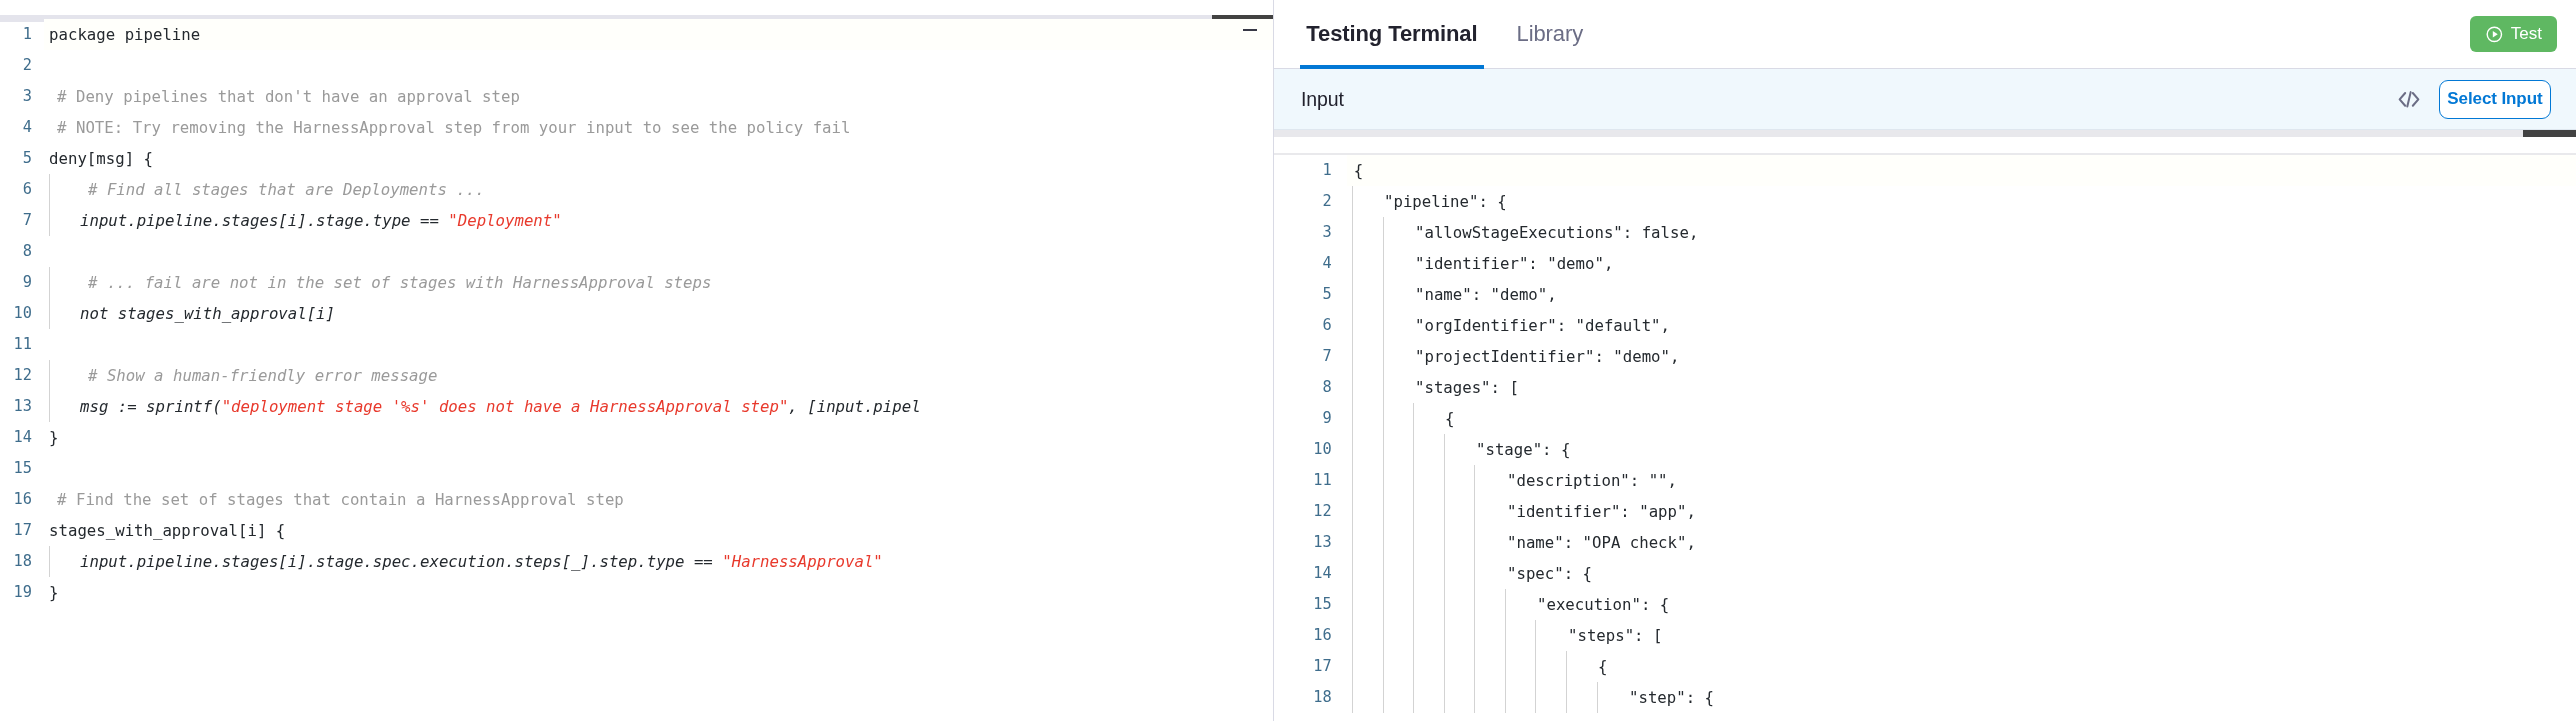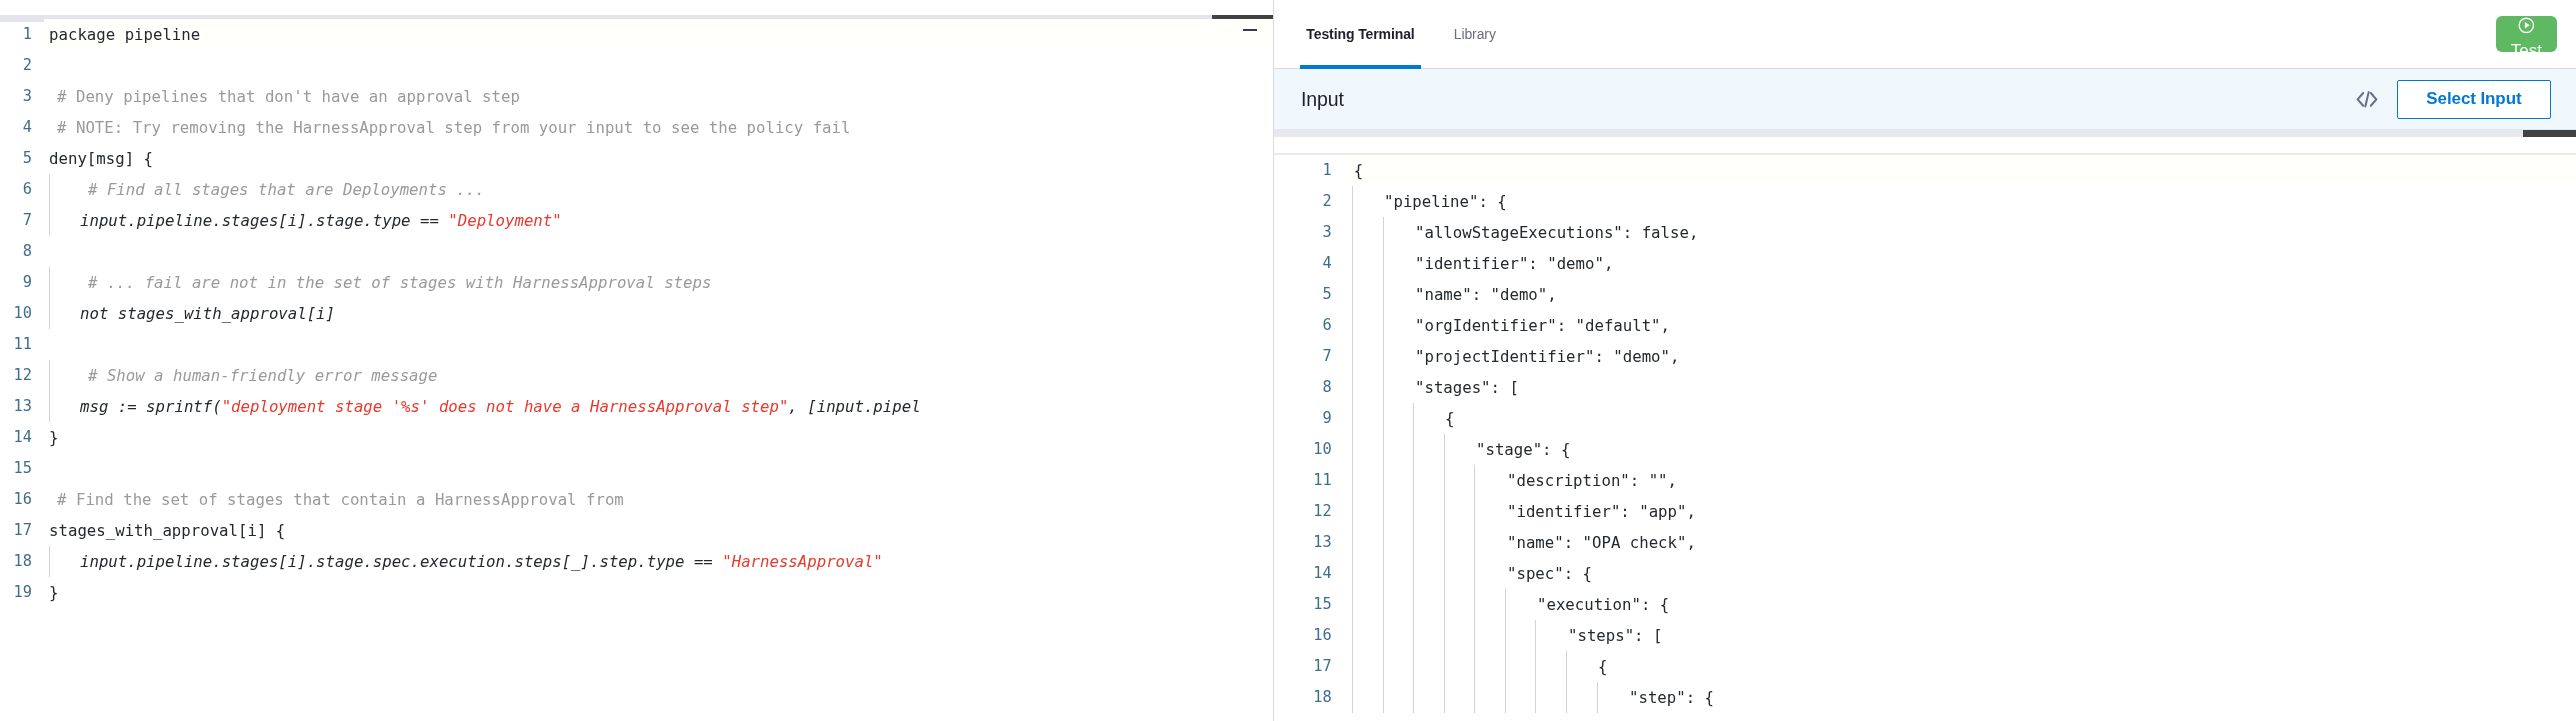--- a/index.html
+++ b/index.html
@@ -150,21 +150,21 @@
     position: relative;
     background: #ffffff;
   }
 
   .tab {
     height: 69px;
     display: flex;
     align-items: center;
     padding: 0 6.8px;
     margin-right: 25.5px;
-    font-size: 14px;
+    font-size: 22px;
     color: #6b6d85;
     position: relative;
     cursor: pointer;
     letter-spacing: -0.1px;
   }
   .tab.active {
     color: #22222e;
     font-weight: bold;
   }
   .tab.active::after {
@@ -184,21 +184,20 @@
     gap: 6.8px;
     background: #5fb862;
     color: #ffffff;
     border: none;
     border-radius: 6px;
     height: 36px;
     padding: 0 15.3px;
     font-size: 17px;
     font-family: "Liberation Sans", sans-serif;
     cursor: pointer;
-    flex-direction: column;
   }
   .play-icon {
     width: 18.7px;
     height: 18.7px;
     flex: none;
   }
 
   .input-bar {
     height: 61px;
     min-height: 61px;
@@ -225,23 +224,23 @@
     justify-content: center;
     color: #6b6d85;
     margin-right: 13.6px;
     cursor: pointer;
   }
 
   .select-input-btn {
     background: #ffffff;
     color: #0278d5;
     border: 1.7px solid #0278d5;
-    border-radius: 2px;
+    border-radius: 9px;
     height: 39px;
-    padding: 0 28px;
+    padding: 0 7px;
     font-size: 17px;
     font-weight: bold;
     font-family: "Liberation Sans", sans-serif;
     cursor: pointer;
     letter-spacing: -0.1px;
   }
 
   .json-wrap {
     flex: 1;
     position: relative;
@@ -353,21 +352,21 @@
         <div class="code-row"><div class="gutter">6</div><div class="code-text indent1"><span class="guide"></span><span class="tok-comment"># Find all stages that are Deployments ...</span></div></div>
         <div class="code-row"><div class="gutter">7</div><div class="code-text indent1"><span class="guide"></span><span class="tok-plain">input.pipeline.stages[i].stage.type == </span><span class="tok-string">"Deployment"</span></div></div>
         <div class="code-row"><div class="gutter">8</div><div class="code-text indent1"><span class="guide"></span></div></div>
         <div class="code-row"><div class="gutter">9</div><div class="code-text indent1"><span class="guide"></span><span class="tok-comment"># ... fail are not in the set of stages with HarnessApproval steps</span></div></div>
         <div class="code-row"><div class="gutter">10</div><div class="code-text indent1"><span class="guide"></span><span class="tok-plain">not stages_with_approval[i]</span></div></div>
         <div class="code-row"><div class="gutter">11</div><div class="code-text indent1"><span class="guide"></span></div></div>
         <div class="code-row"><div class="gutter">12</div><div class="code-text indent1"><span class="guide"></span><span class="tok-comment"># Show a human-friendly error message</span></div></div>
         <div class="code-row"><div class="gutter">13</div><div class="code-text indent1"><span class="guide"></span><span class="tok-plain">msg := sprintf(</span><span class="tok-string">"deployment stage '%s' does not have a HarnessApproval step"</span><span class="tok-plain">, [input.pipel</span></div></div>
         <div class="code-row"><div class="gutter">14</div><div class="code-text"><span class="tok-plain">}</span></div></div>
         <div class="code-row"><div class="gutter">15</div><div class="code-text"></div></div>
-        <div class="code-row"><div class="gutter">16</div><div class="code-text"><span class="tok-comment"># Find the set of stages that contain a HarnessApproval from</span></div></div>
+        <div class="code-row"><div class="gutter">16</div><div class="code-text"><span class="tok-comment"># Find the set of stages that contain a HarnessApproval step</span></div></div>
         <div class="code-row"><div class="gutter">17</div><div class="code-text"><span class="tok-plain">stages_with_approval[i] {</span></div></div>
         <div class="code-row"><div class="gutter">18</div><div class="code-text indent1"><span class="guide"></span><span class="tok-plain">input.pipeline.stages[i].stage.spec.execution.steps[_].step.type == </span><span class="tok-string">"HarnessApproval"</span></div></div>
         <div class="code-row"><div class="gutter">19</div><div class="code-text"><span class="tok-plain">}</span></div></div>
       </div>
   </div>
 
   <div class="right-pane">
 
     <div class="tabs-bar">
       <div class="tab active">

